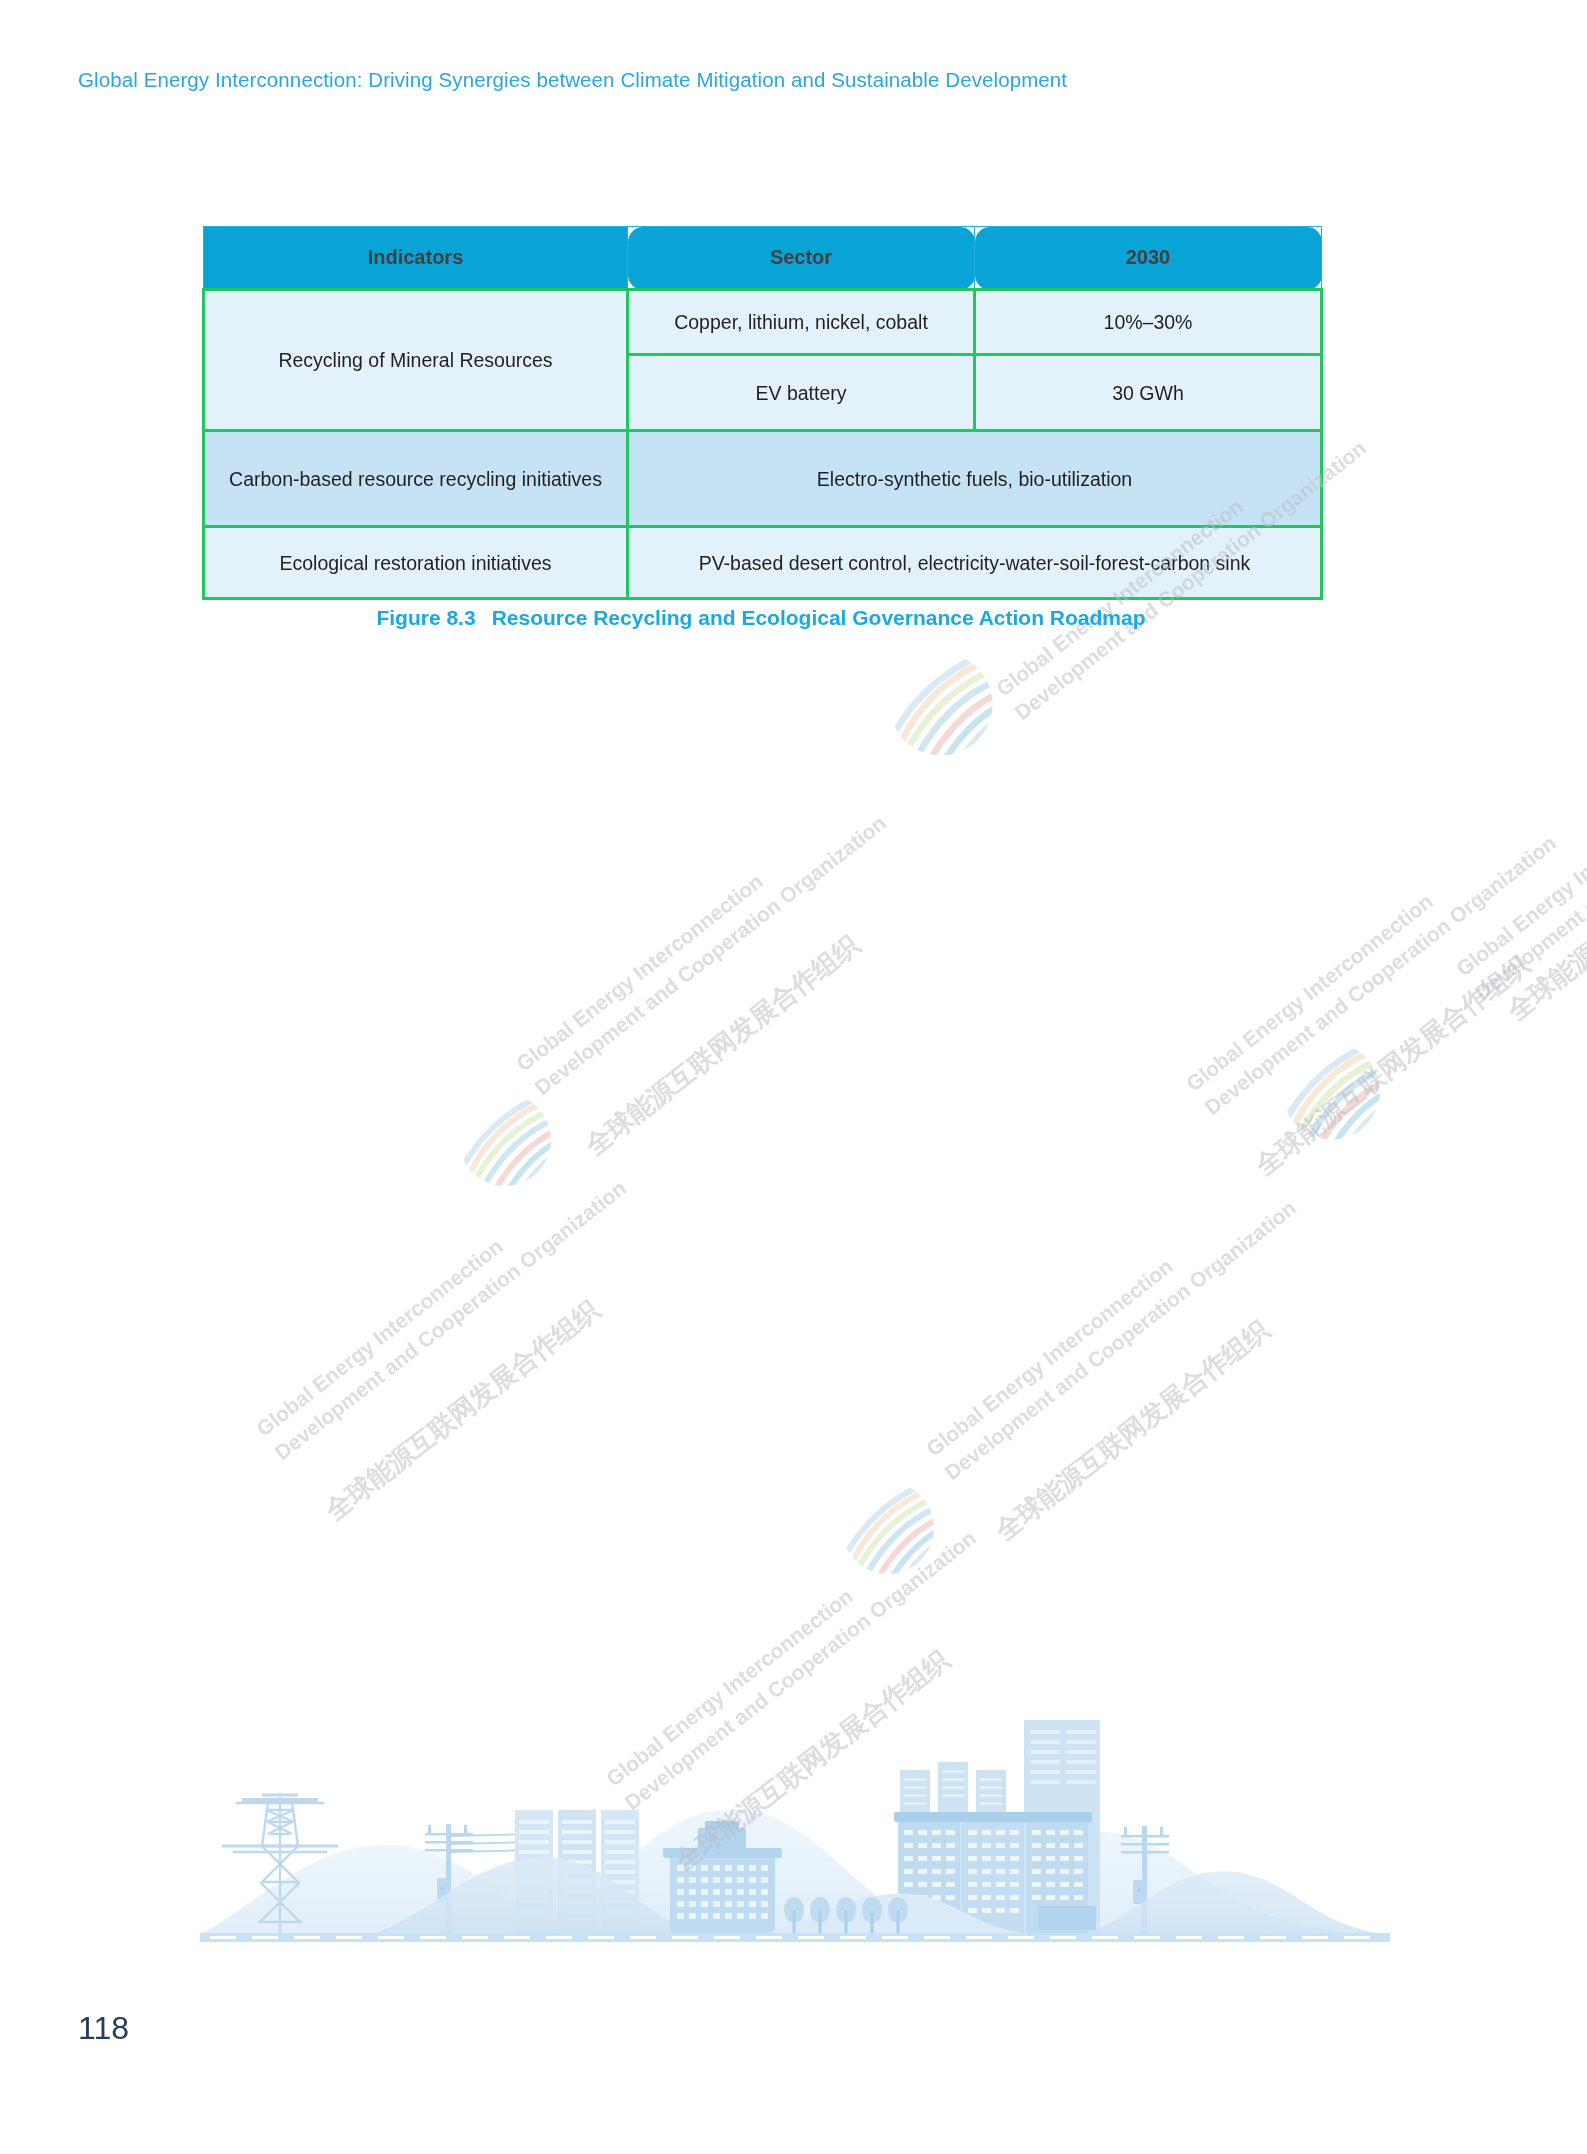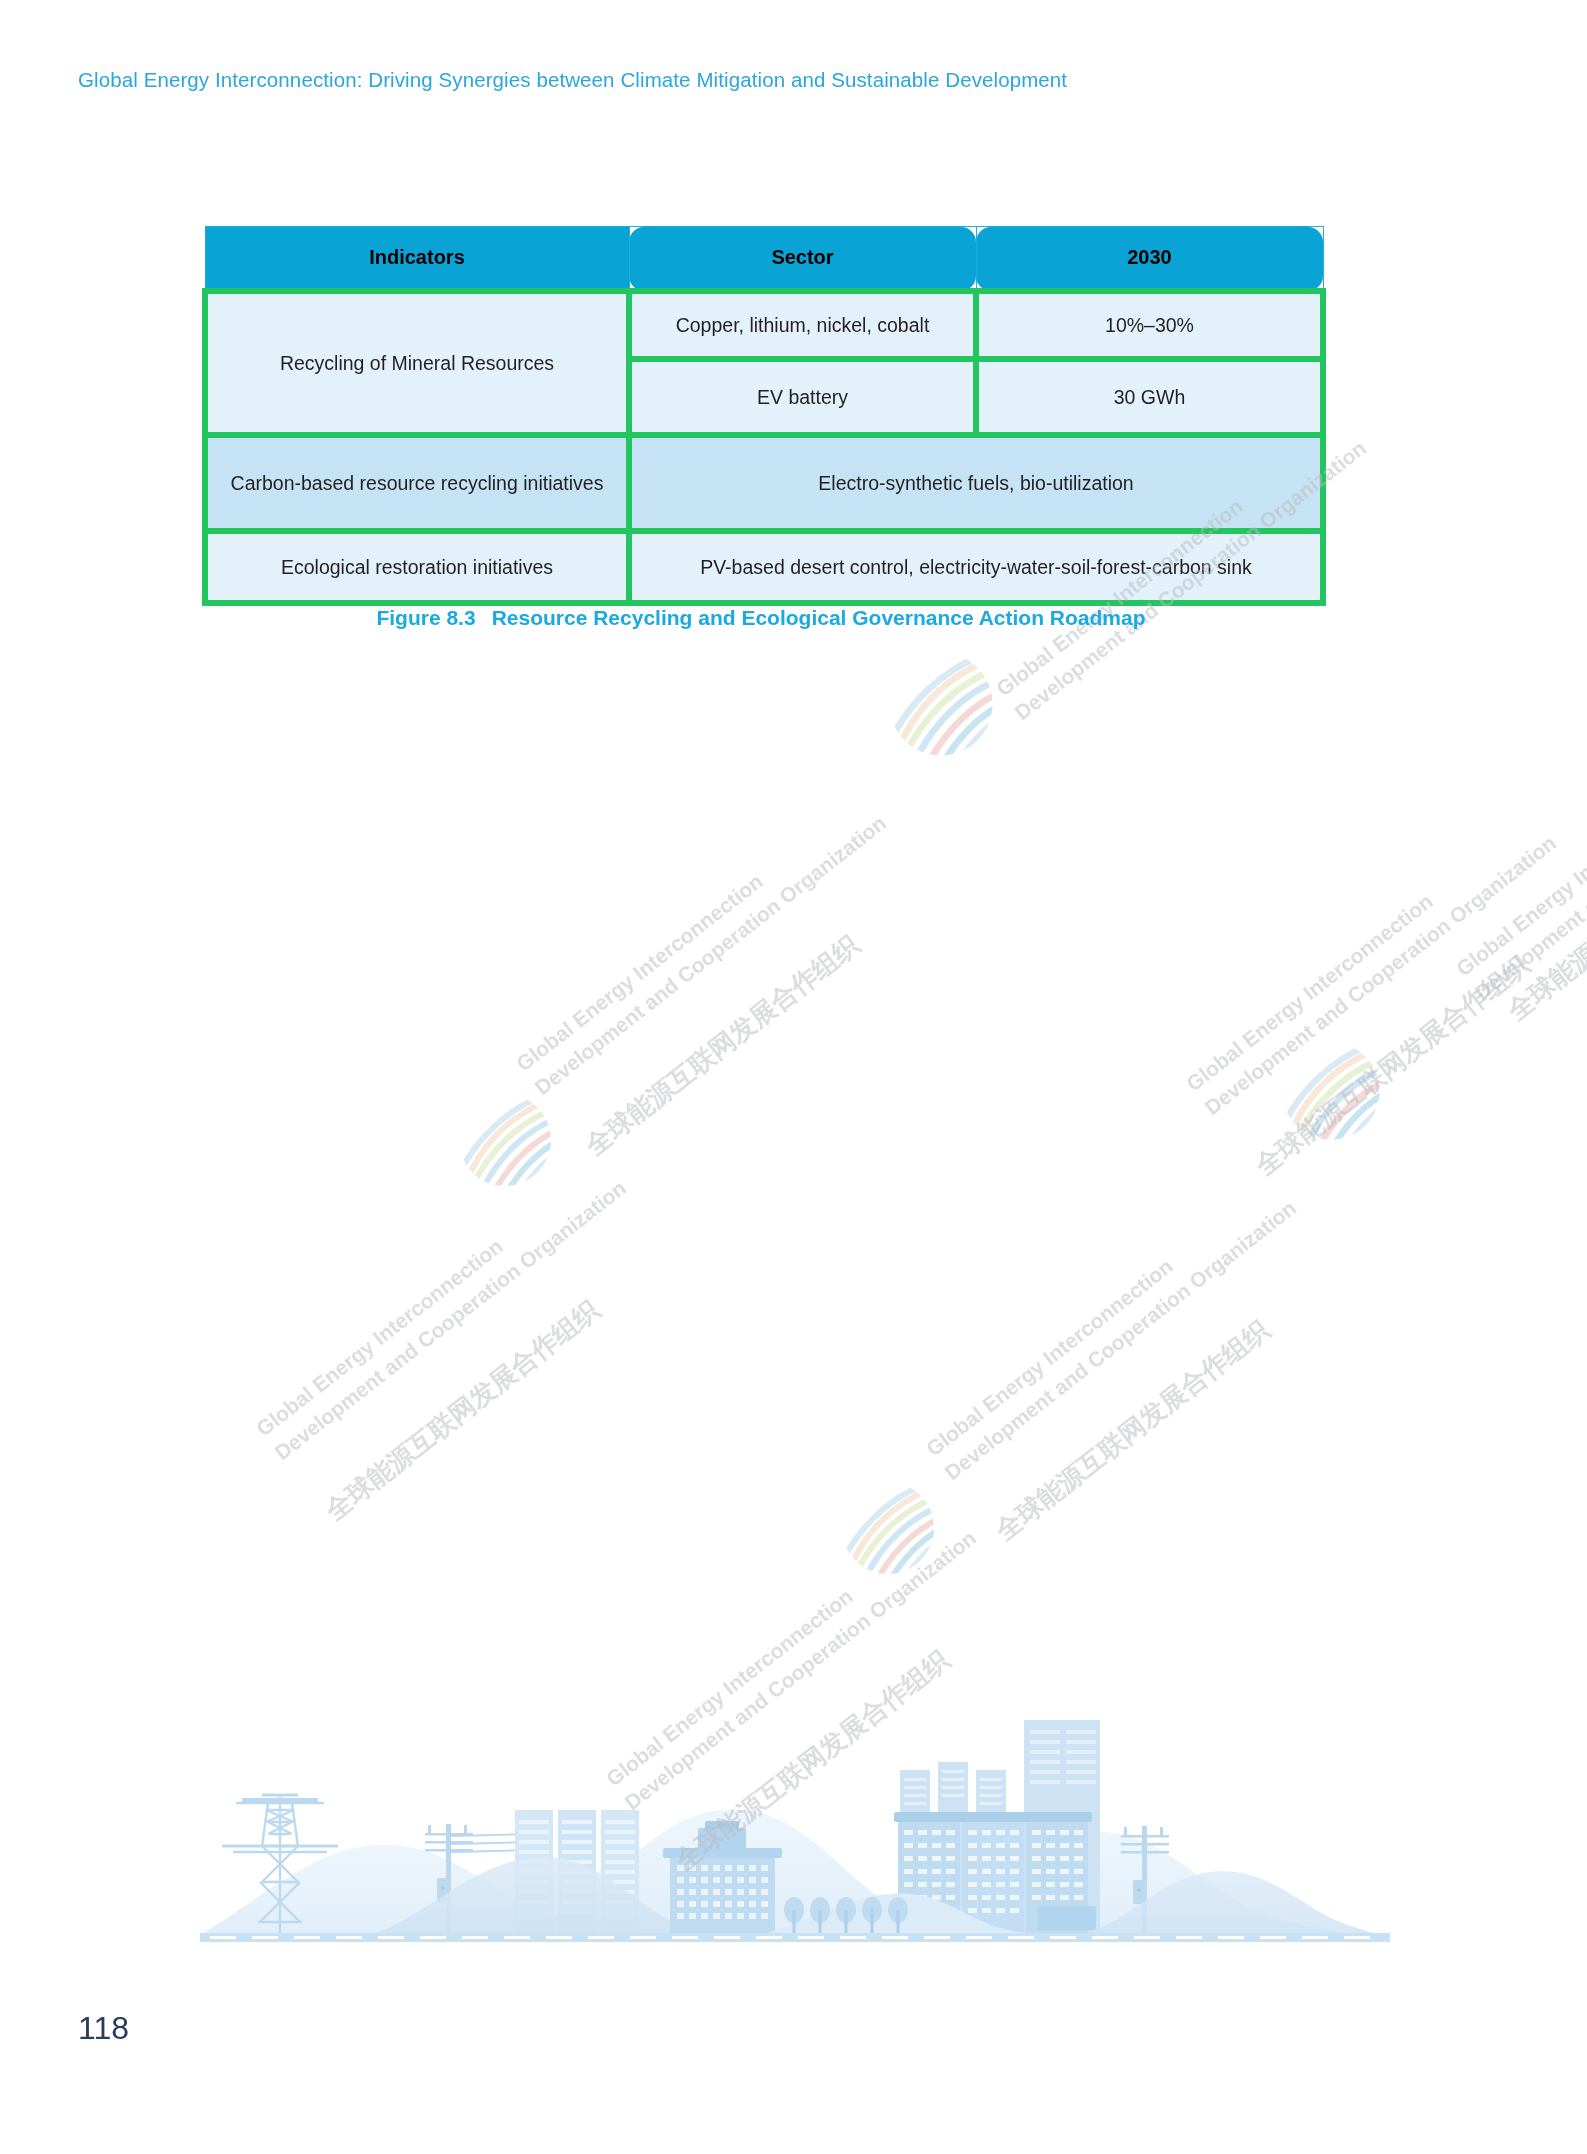--- a/index.html
+++ b/index.html
@@ -39,32 +39,32 @@
     border-collapse: collapse;
     width: 1118px;
     table-layout: fixed;
   }
   table.roadmap col.c1 { width: 424px; }
   table.roadmap col.c2 { width: 347px; }
   table.roadmap col.c3 { width: 347px; }
 
   table.roadmap th {
     background: #0aa3d6;
-    color: #000000;
+    color: #404040;
     font-size: 20px;
     font-weight: bold;
     height: 59px;
     text-align: center;
     border: 1px solid #1fb0e0;
     border-bottom: none;
   }
   table.roadmap th + th { border-left: 1px solid #d7eefa; border-radius: 15px; }
 
   table.roadmap td {
-    border: 6px solid #22c55e;
+    border: 3px solid #22c55e;
     text-align: center;
     font-size: 19.5px;
     color: #231f20;
     line-height: 1.55;
     padding: 16px 10px;
     margin-top: 38px;
   }
   td.light { background: #e3f2fa; }
   td.dark  { background: #c5e3f4; }
 

